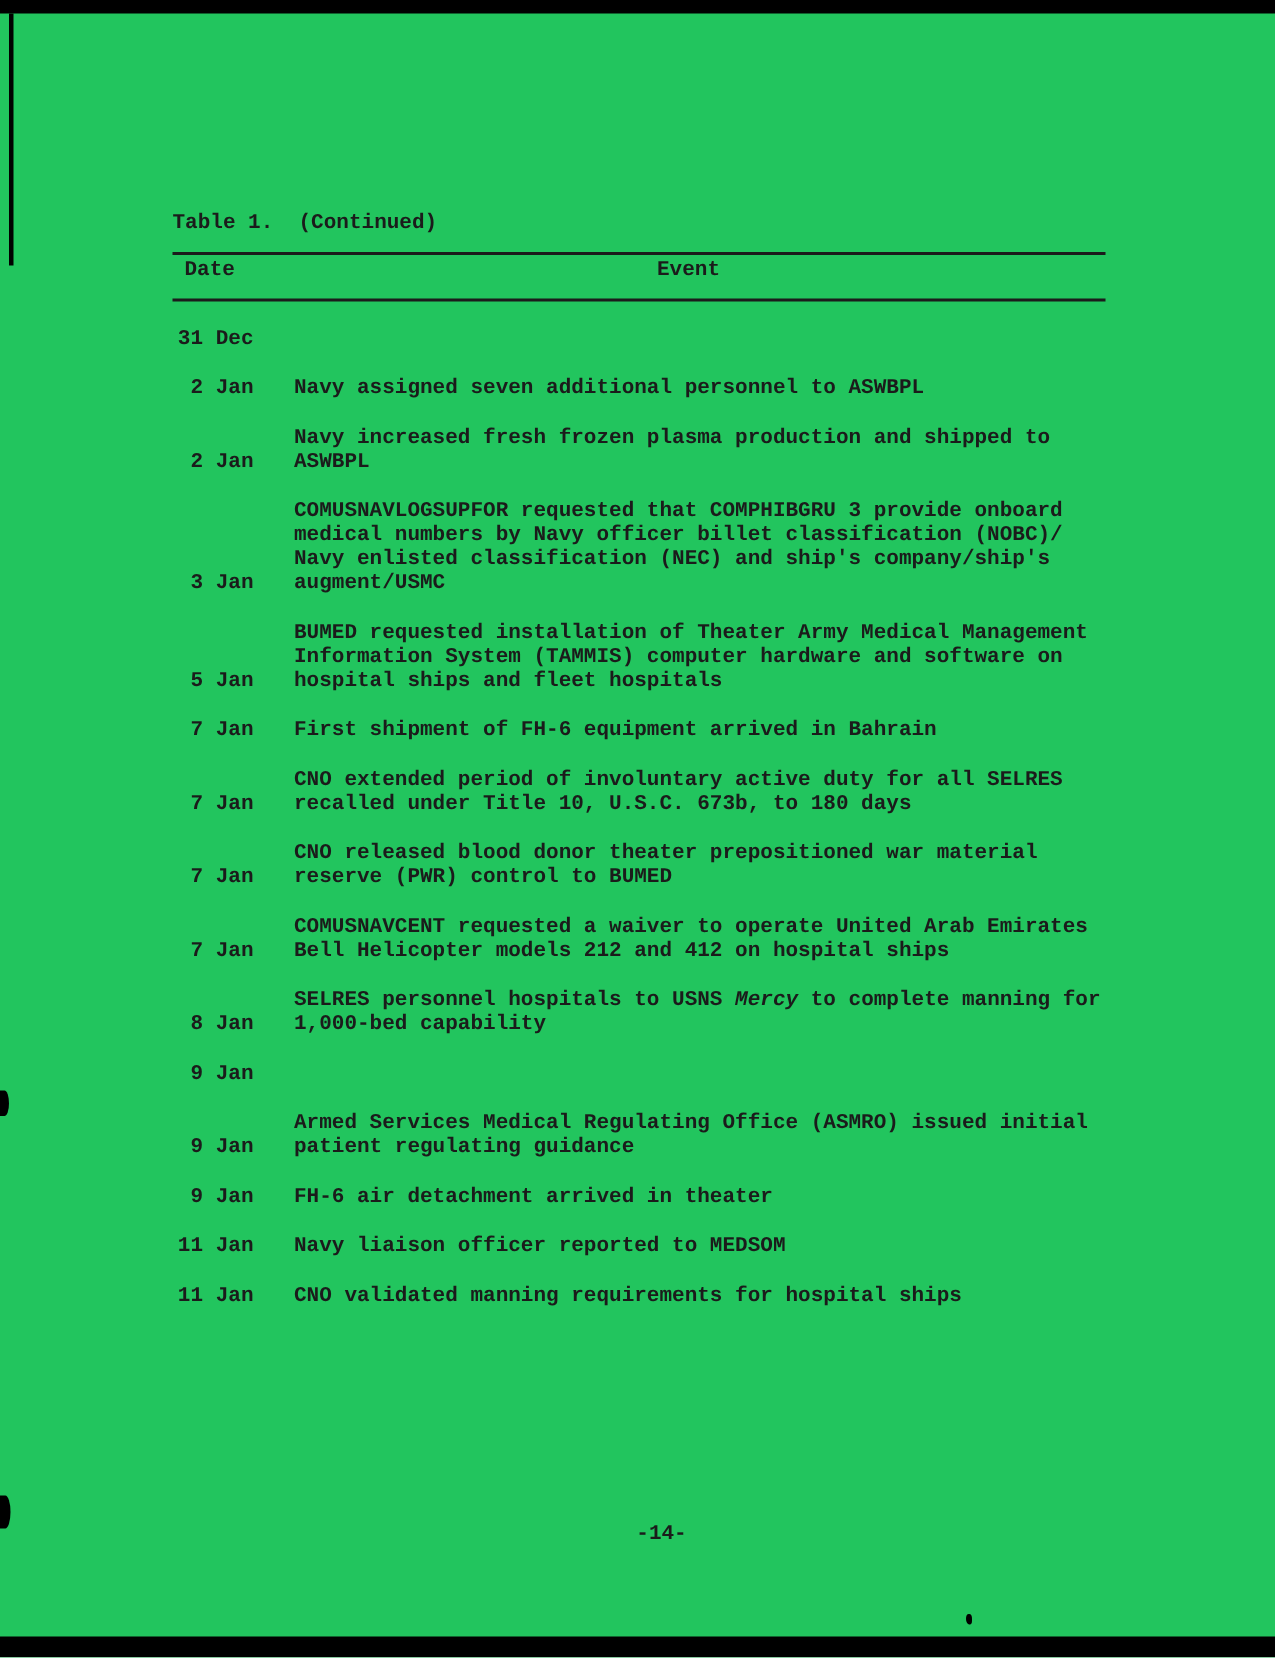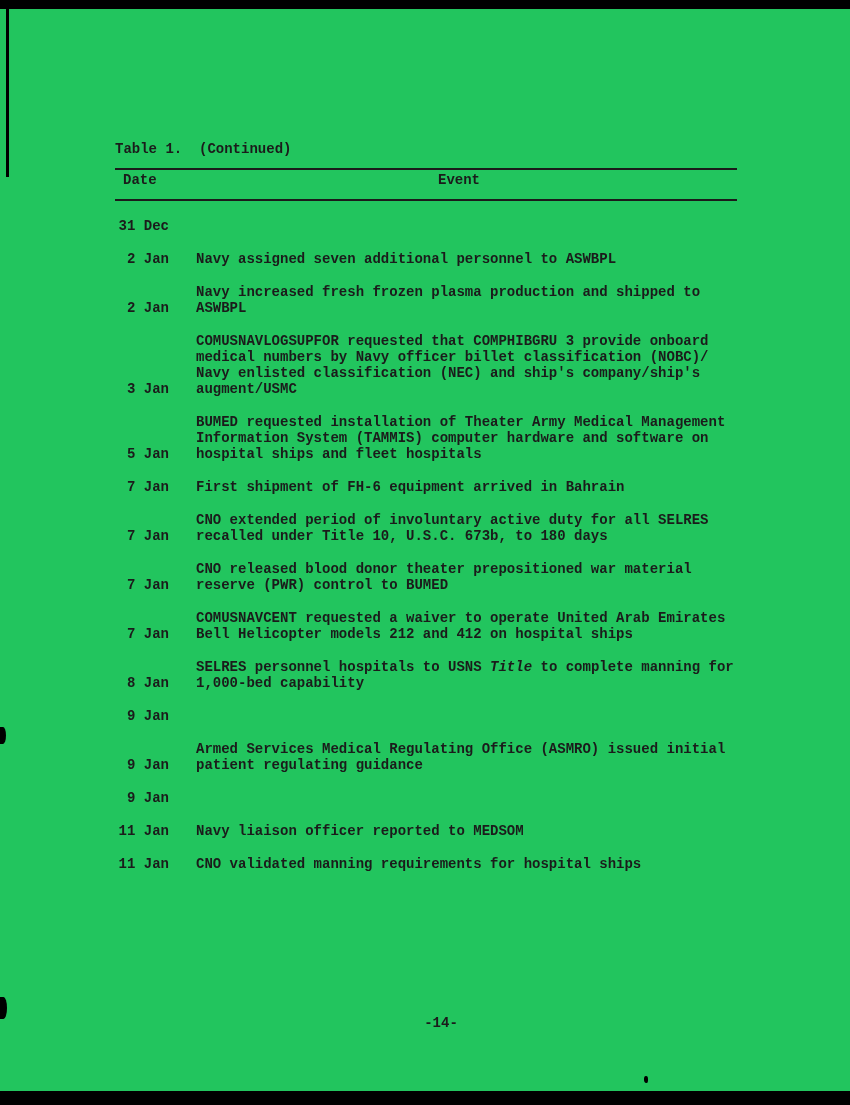--- a/index.html
+++ b/index.html
@@ -115,36 +115,37 @@
     </div>
 
     <div class="row">
       <span class="date">7 Jan</span>
       <span class="event">COMUSNAVCENT requested a waiver to operate United Arab Emirates
 Bell Helicopter models 212 and 412 on hospital ships</span>
     </div>
 
     <div class="row">
       <span class="date">8 Jan</span>
-      <span class="event"><span>SELRES personnel hospitals to USNS </span><i>Title</i><span> to complete manning for
+      <span class="event"><span>SELRES personnel hospitals to USNS </span><i>Mercy</i><span> to complete manning for
 1,000-bed capability</span></span>
     </div>
 
     <div class="row">
       <span class="date">9 Jan</span>
     </div>
 
     <div class="row">
       <span class="date">9 Jan</span>
       <span class="event">Armed Services Medical Regulating Office (ASMRO) issued initial
 patient regulating guidance</span>
     </div>
 
     <div class="row">
       <span class="date">9 Jan</span>
+      <span class="event">FH-6 air detachment arrived in theater</span>
     </div>
 
     <div class="row">
       <span class="date">11 Jan</span>
       <span class="event">Navy liaison officer reported to MEDSOM</span>
     </div>
 
     <div class="row">
       <span class="date">11 Jan</span>
       <span class="event">CNO validated manning requirements for hospital ships</span>

